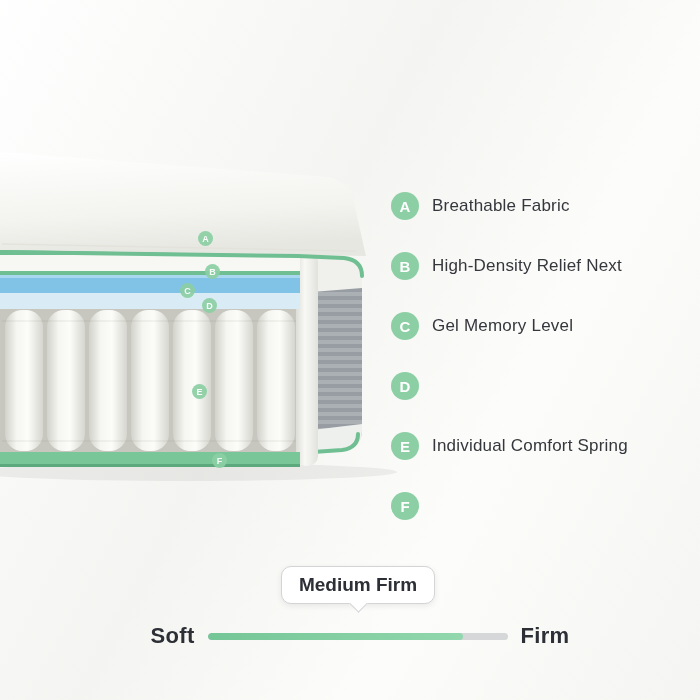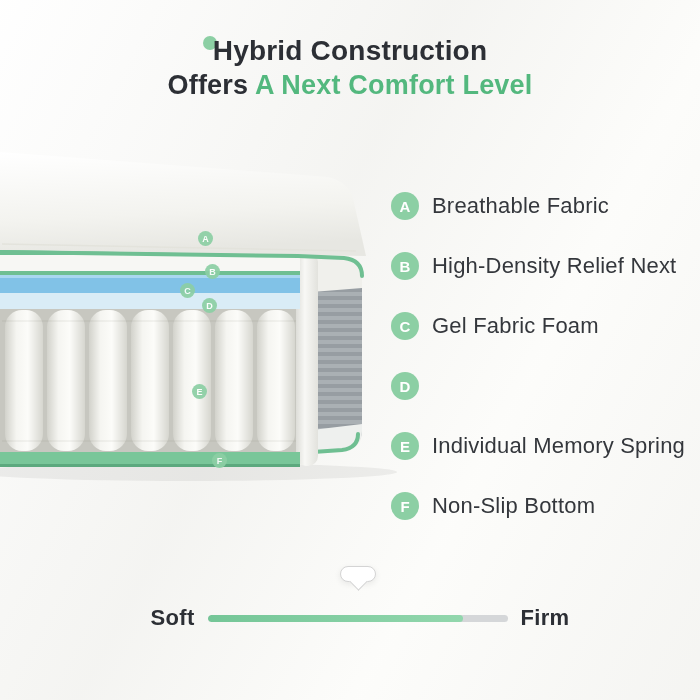--- a/index.html
+++ b/index.html
@@ -30,21 +30,21 @@
     background:var(--marker-green);opacity:.92;color:#fff;font-size:9px;font-weight:700;
     display:flex;align-items:center;justify-content:center;
   }
   
   .legend{position:absolute;left:391px;top:192px;margin:0;padding:0;list-style:none;display:flex;flex-direction:column;gap:32px;z-index:2;}
   .legend li{display:flex;align-items:center;gap:13px;height:28px;}
   .lbadge{
     width:28px;height:28px;border-radius:50%;background:var(--marker-green);
     color:#fff;font-size:15px;font-weight:700;display:flex;align-items:center;justify-content:center;flex:0 0 28px;
   }
-  .llabel{font-size:22px;color:#34373c;letter-spacing:.2px;white-space:nowrap;}
+  .llabel{font-size:17px;color:#34373c;letter-spacing:.2px;white-space:nowrap;}
   
   .firmness{position:absolute;left:0;top:566px;width:700px;text-align:center;z-index:2;}
   .bubble{
     position:relative;display:inline-block;background:#fff;border:1.5px solid #d4d4d4;border-radius:10px;
     padding:7px 17px;font-size:19px;font-weight:700;color:var(--text-dark);
     box-shadow:0 2px 6px rgba(0,0,0,.08);transform:translateX(8px);
   }
   .bubble .tail{
     position:absolute;left:50%;bottom:-7px;width:12px;height:12px;margin-left:-6px;
     background:#fff;border-right:1.5px solid #d4d4d4;border-bottom:1.5px solid #d4d4d4;
@@ -53,25 +53,20 @@
   .scale{margin-top:19px;display:flex;align-items:center;justify-content:center;gap:13px;margin-left:20px;}
   .scale-label{font-size:22px;font-weight:800;color:var(--text-dark);letter-spacing:.3px;}
   .bar{width:300px;height:7px;border-radius:4px;background:var(--bar-gray);overflow:hidden;}
   .bar-fill{height:100%;border-radius:4px;background:linear-gradient(90deg,#74c697,#92d7ad);}
 </style>
 </head>
 <body>
 
 <div class="page">
 
-  <div class="titles">
-    <span class="accent-dot"></span>
-    <h1>Hybrid Construction</h1>
-    <h2><span>Offers </span><span class="hl">A Next Comfort Level</span></h2>
-  </div>
 
   <svg class="mattress" viewBox="0 0 700 700" width="700" height="700" aria-hidden="true">
     <defs>
       <linearGradient id="topGrad" x1="0" y1="0" x2="0.2" y2="1">
         <stop offset="0" stop-color="#ffffff"></stop>
         <stop offset="0.65" stop-color="#f3f3ef"></stop>
         <stop offset="1" stop-color="#e7e7e2"></stop>
       </linearGradient>
       <linearGradient id="coilGrad" x1="0" y1="0" x2="1" y2="0">
         <stop offset="0" stop-color="#d2d2cb"></stop>
@@ -136,37 +131,37 @@
     <li>
       <span class="lbadge">A</span>
       <span class="llabel">Breathable Fabric</span>
     </li>
     <li>
       <span class="lbadge">B</span>
       <span class="llabel">High-Density Relief Next</span>
     </li>
     <li>
       <span class="lbadge">C</span>
-      <span class="llabel">Gel Fabric Foam</span>
+      <span class="llabel">Gel Memory Level</span>
     </li>
     <li>
       <span class="lbadge">D</span>
     </li>
     <li>
       <span class="lbadge">E</span>
-      <span class="llabel">Individual Memory Spring</span>
+      <span class="llabel">Individual Comfort Spring</span>
     </li>
     <li>
       <span class="lbadge">F</span>
-      <span class="llabel">Non-Slip Bottom</span>
     </li>
   </ul>
 
   <div class="firmness">
     <div class="bubble">
+      <span>Medium Firm</span>
       <span class="tail"></span>
     </div>
     <div class="scale">
       <span class="scale-label">Soft</span>
       <div class="bar">
         <div class="bar-fill" style="width:85%"></div>
       </div>
       <span class="scale-label">Firm</span>
     </div>
   </div>

